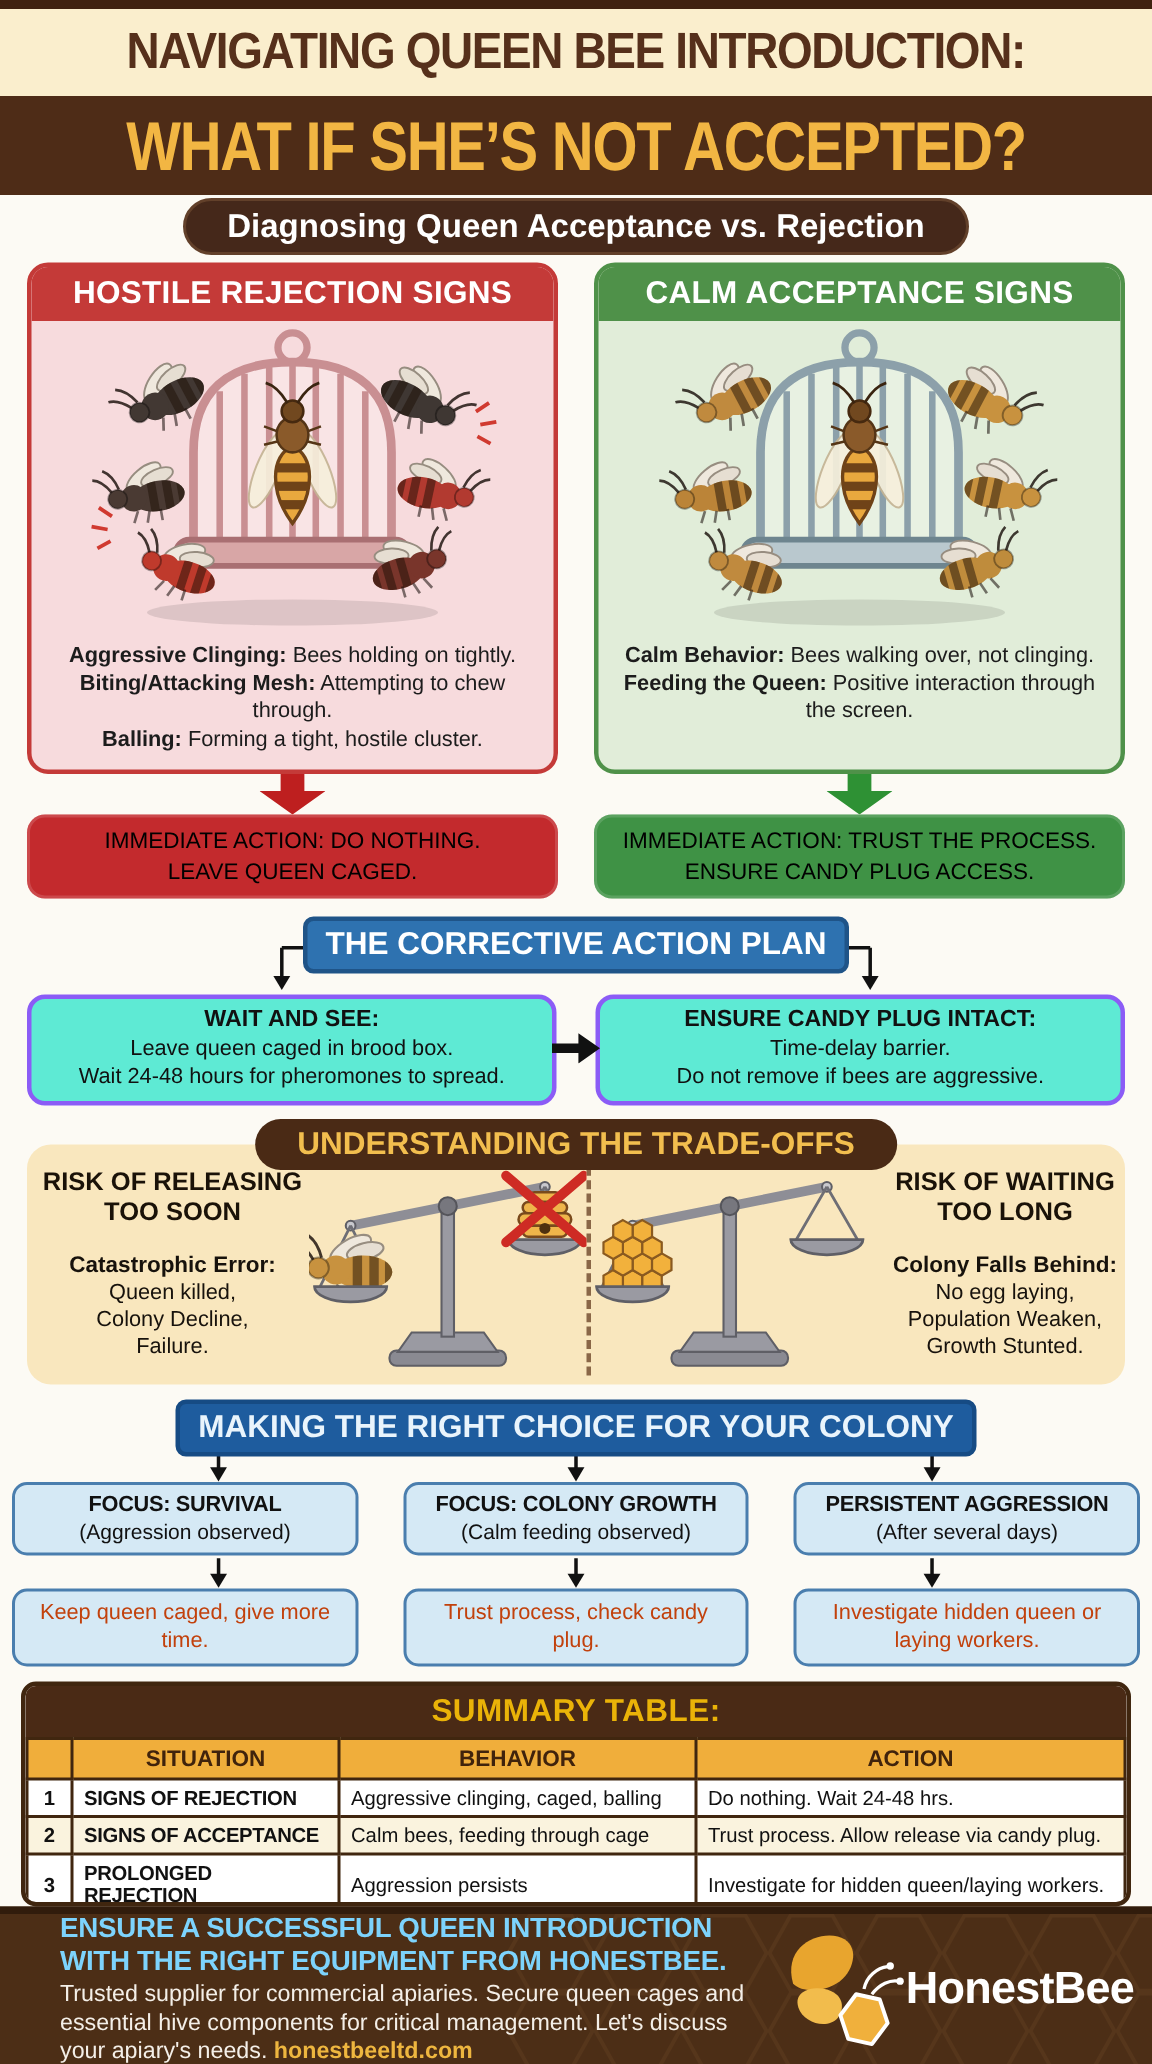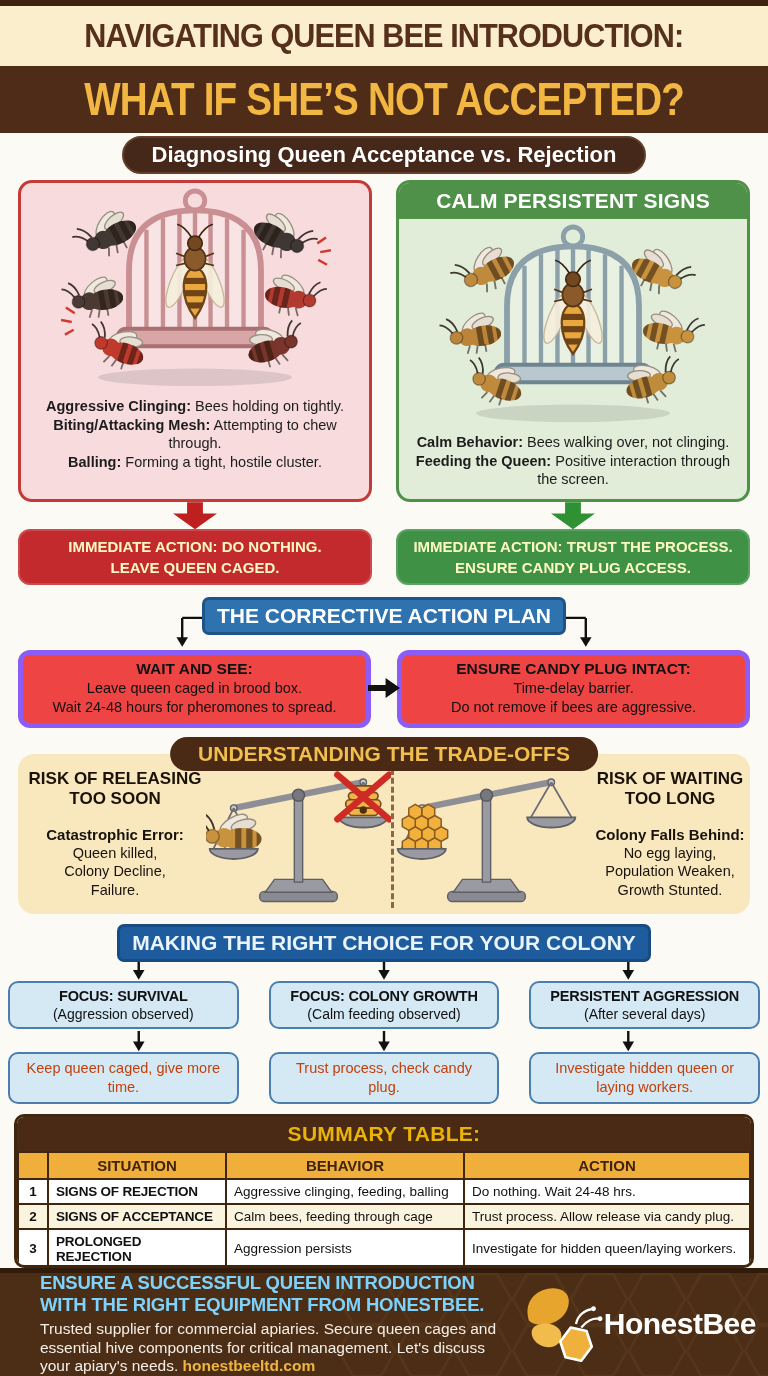--- a/index.html
+++ b/index.html
@@ -27,30 +27,30 @@
   .panel-cap{padding:2px 8px 10px;text-align:center;font-size:14.5px;line-height:1.3;color:#1C1C1C}
   .panel-cap b{font-size:14.5px}
 
   .arrows-row{display:flex;gap:24px;padding:0 18px;height:28px}
   .arrows-row .cell{flex:1;display:flex;align-items:center;justify-content:center}
   .block-arrow{width:44px;height:27px;clip-path:polygon(32% 0,68% 0,68% 42%,100% 42%,50% 100%,0 42%,32% 42%)}
   .block-arrow.red{background:#BE1F1F}
   .block-arrow.green{background:#2E9134}
 
   .banners{display:flex;gap:24px;padding:0 18px}
-  .banner{flex:1;border-radius:12px;color:#fef9c3;font-weight:bold;font-size:15px;text-align:center;padding:7px 4px;line-height:1.4;box-shadow:inset 0 0 0 2px rgba(255,255,255,.15)}
+  .banner{flex:1;border-radius:12px;color:#000000;font-weight:normal;font-size:15px;text-align:center;padding:7px 4px;line-height:1.4;box-shadow:inset 0 0 0 2px rgba(255,255,255,.15)}
   .banner.red{background:#C32A2D}
   .banner.green{background:#3F9245}
 
   .pill-blue{position:relative;z-index:1;margin:12px auto 0;width:max-content;background:#2E72B0;border:3px solid #1F5488;color:#FFF;font-weight:bold;font-size:21px;padding:4px 12px;border-radius:7px;white-space:nowrap}
   .pill-blue.dark{background:#1E5C9E;border-color:#164B84;color:#E9F4FC;margin-top:10px}
   .connector{display:block;margin-top:-20px;position:relative;z-index:0}
 
   .flow-row{display:flex;gap:26px;padding:2px 18px 0;position:relative}
-  .flow-box{flex:1;background:#ef4444;border:5px solid #8b5cf6;border-radius:12px;text-align:center;padding:4px 23px 6px;font-size:14.5px;line-height:1.3;color:#111}
+  .flow-box{flex:1;background:#5eead4;border:3px solid #8b5cf6;border-radius:12px;text-align:center;padding:4px 23px 6px;font-size:14.5px;line-height:1.3;color:#111}
   .flow-box b{font-size:15.5px}
   .flow-arrow{position:absolute;left:50%;top:50%;transform:translate(-50%,-50%);width:32px;height:24px;background:#111;clip-path:polygon(0 37%,55% 37%,55% 8%,100% 50%,55% 92%,55% 63%,0 63%)}
 
   .tradeoffs{position:relative;margin:26px 18px 0;background:#F9E7BE;border-radius:16px;height:160px;display:flex;padding:6px 8px}
   .pill-brown{position:absolute;top:-17px;left:50%;transform:translateX(-50%);background:#4A2A15;color:#F2BE4E;font-weight:bold;font-size:21px;padding:5px 28px;border-radius:26px;white-space:nowrap;z-index:2}
   .to-half{flex:1;display:flex;align-items:center;justify-content:center;gap:2px}
   .to-half.leftside{border-right:3px dashed #8A6747}
   .to-text{width:178px;text-align:center;color:#17120C}
   .to-text h3{font-size:17px;line-height:1.15;margin-bottom:18px;color:#1A1208}
   .to-text b{font-size:15px}
@@ -134,20 +134,21 @@
   <div class="band">
     <h2>WHAT IF SHE’S NOT ACCEPTED?</h2>
   </div>
 
   <div class="subtitle-row">
     <div class="subtitle-pill">Diagnosing Queen Acceptance vs. Rejection</div>
   </div>
 
   <div class="panels">
     <div class="panel red">
+      <div class="panel-header">HOSTILE REJECTION SIGNS</div>
       <div class="panel-illo">
         <svg width="330" height="212" viewBox="0 0 340 214">
           <ellipse cx="170" cy="198" rx="100" ry="9" fill="rgba(0,0,0,.10)"></ellipse>
           <circle cx="170" cy="16" r="10" fill="none" stroke="#C98F92" stroke-width="5"></circle>
           <path d="M102,150 L102,88 Q102,26 170,26 Q238,26 238,88 L238,150" fill="rgba(255,255,255,.25)" stroke="#C98F92" stroke-width="6"></path>
           <g stroke="#C98F92" stroke-width="4.5">
             <line x1="120" y1="46" x2="120" y2="150"></line>
               <line x1="137" y1="34" x2="137" y2="150"></line>
             <line x1="154" y1="28" x2="154" y2="150"></line>
               <line x1="170" y1="26" x2="170" y2="150"></line>
@@ -170,21 +171,21 @@
         </svg>
       </div>
       <div class="panel-cap">
         <div><b>Aggressive Clinging:</b><span> Bees holding on tightly.</span></div>
         <div><b>Biting/Attacking Mesh:</b><span> Attempting to chew through.</span></div>
         <div><b>Balling:</b><span> Forming a tight, hostile cluster.</span></div>
       </div>
     </div>
 
     <div class="panel green">
-      <div class="panel-header">CALM PERSISTENT SIGNS</div>
+      <div class="panel-header">CALM ACCEPTANCE SIGNS</div>
       <div class="panel-illo">
         <svg width="330" height="212" viewBox="0 0 340 214">
           <ellipse cx="170" cy="198" rx="100" ry="9" fill="rgba(0,0,0,.10)"></ellipse>
           <circle cx="170" cy="16" r="10" fill="none" stroke="#8CA0AA" stroke-width="5"></circle>
           <path d="M102,150 L102,88 Q102,26 170,26 Q238,26 238,88 L238,150" fill="rgba(255,255,255,.25)" stroke="#8CA0AA" stroke-width="6"></path>
           <g stroke="#8CA0AA" stroke-width="4.5">
             <line x1="120" y1="46" x2="120" y2="150"></line>
               <line x1="137" y1="34" x2="137" y2="150"></line>
             <line x1="154" y1="28" x2="154" y2="150"></line>
               <line x1="170" y1="26" x2="170" y2="150"></line>
@@ -364,21 +365,21 @@
           <th></th>
           <th>SITUATION</th>
           <th>BEHAVIOR</th>
           <th>ACTION</th>
         </tr>
       </thead>
       <tbody>
         <tr>
           <td class="num">1</td>
           <td class="situation">SIGNS OF REJECTION</td>
-          <td>Aggressive clinging, feeding, balling</td>
+          <td>Aggressive clinging, caged, balling</td>
           <td>Do nothing. Wait 24-48 hrs.</td>
         </tr>
         <tr class="alt">
           <td class="num">2</td>
           <td class="situation">SIGNS OF ACCEPTANCE</td>
           <td>Calm bees, feeding through cage</td>
           <td>Trust process. Allow release via candy plug.</td>
         </tr>
         <tr>
           <td class="num">3</td>

